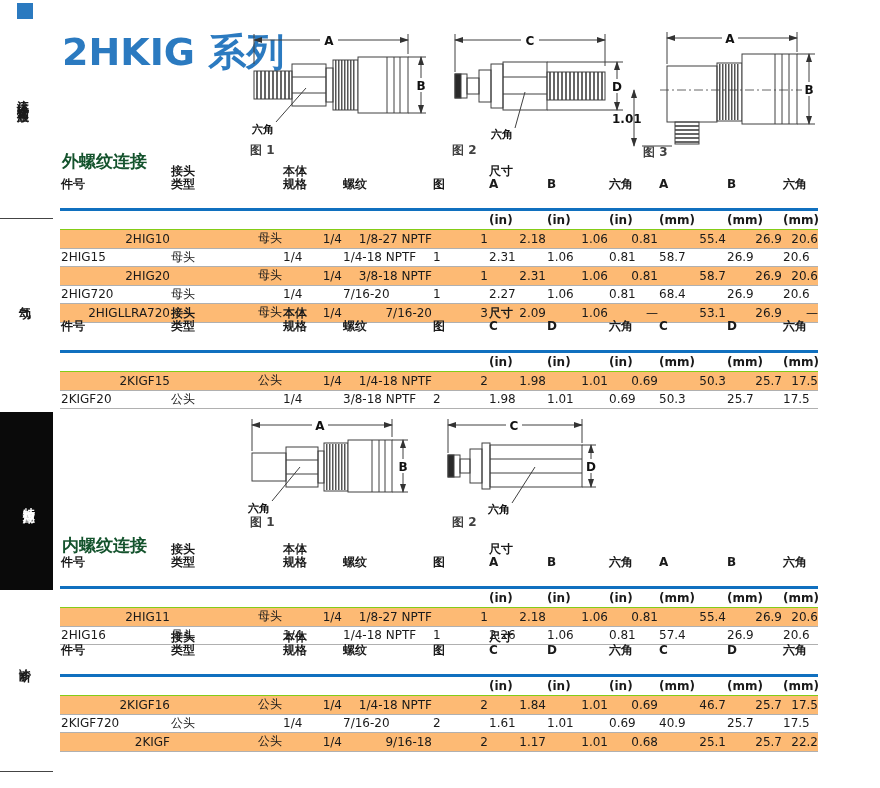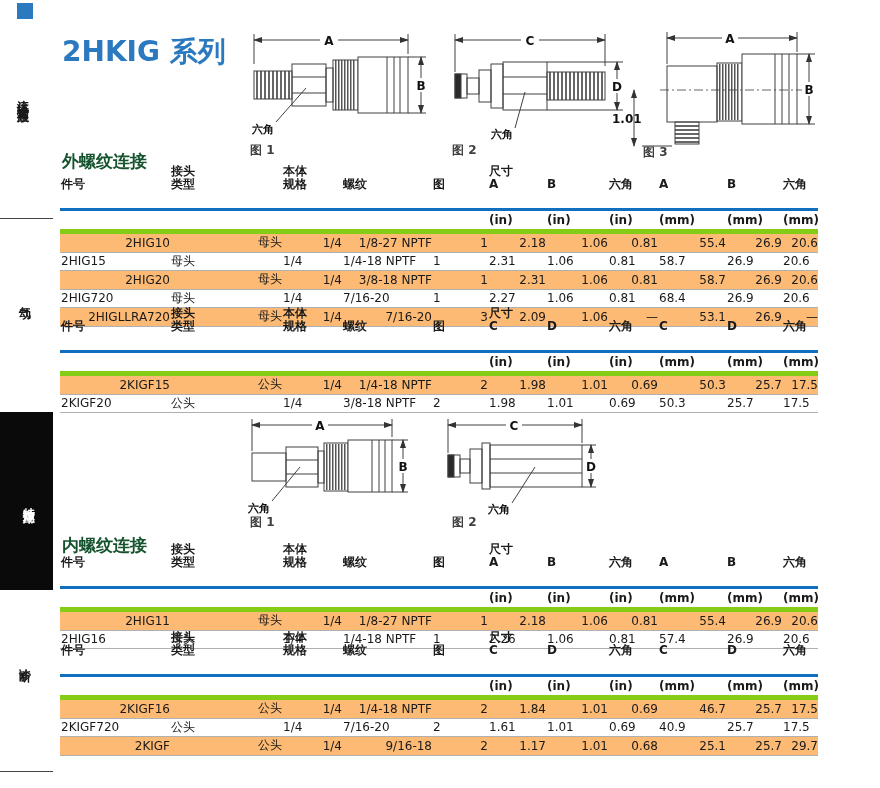--- a/index.html
+++ b/index.html
@@ -6,34 +6,34 @@
   .page{position:relative;width:880px;height:788px;background:#fff;overflow:hidden;
         font-family:"DejaVu Sans","Liberation Sans",sans-serif;color:#1a1a1a;}
   
   .accent-square{position:absolute;left:17px;top:3px;width:16px;height:16px;background:#2b7ac0;}
   .side-label{position:absolute;writing-mode:vertical-rl;text-orientation:upright;
               font-weight:bold;font-size:12px;letter-spacing:2px;color:#1a1a1a;}
   .side-active-box{position:absolute;left:0;top:412px;width:53px;height:178px;background:#0a0a0a;}
   .side-active-box .side-label{position:absolute;left:20px;top:50%;transform:translateY(-50%);color:#fff;}
   .side-rule{position:absolute;left:0;width:53px;border-top:1px solid #444;}
   
-  .page-title{position:absolute;left:62px;top:36px;font-size:28px;line-height:32px;
+  .page-title{position:absolute;left:62px;top:36px;font-size:38px;line-height:32px;
               font-weight:600;color:#2b7ac0;}
   .section-heading{position:absolute;left:62px;font-size:17px;font-weight:bold;color:#14532d;}
   
   .fig{position:absolute;}
   .fig-caption{position:absolute;font-size:12px;font-weight:bold;color:#404040;}
   .dimlbl{font:bold 12px "DejaVu Sans",sans-serif;fill:#111;}
   .hexlbl{font:bold 11px "DejaVu Sans",sans-serif;fill:#111;}
   
   .dtable{position:absolute;left:60px;width:758px;font-size:12px;}
   .thead{display:flex;align-items:flex-end;height:30px;font-weight:bold;line-height:13px;}
   .hcell{padding:0 0 17px 1px;}
   .blue-rule{height:3px;background:#1070bf;}
-  .units{display:flex;align-items:center;height:18px;font-weight:bold;border-bottom:5px solid #84cc16;}
+  .units{display:flex;align-items:center;height:18px;font-weight:bold;border-bottom:1px solid #84cc16;}
   .uspacer{width:428px;flex-shrink:0;}
   .drow{display:flex;align-items:center;height:17.5px;border-bottom:1px solid #b0b0b0;}
   .drow.shaded{background:#fdba74;text-align:right;}
   .hcell,.ucell,.dcell{box-sizing:border-box;flex-shrink:0;padding-left:1px;overflow:hidden;white-space:nowrap;}
   .c0{width:110px}.c1{width:112px}.c2{width:60px}.c3{width:90px}.c4{width:56px}
   .c5{width:58px}.c6{width:62px}.c7{width:50px}.c8{width:68px}.c9{width:56px}.c10{width:36px}
 </style>
 </head>
 <body>
 
@@ -470,17 +470,17 @@
         <div class="dcell c0">2KIGF</div>
         <div class="dcell c1">公头</div>
         <div class="dcell c2">1/4</div>
         <div class="dcell c3">9/16-18</div>
         <div class="dcell c4">2</div>
         <div class="dcell c5">1.17</div>
         <div class="dcell c6">1.01</div>
         <div class="dcell c7">0.68</div>
         <div class="dcell c8">25.1</div>
         <div class="dcell c9">25.7</div>
-        <div class="dcell c10">29.7</div>
+        <div class="dcell c10">22.2</div>
       </div>
     </div>
 
 </div>
 
 </body></html>

